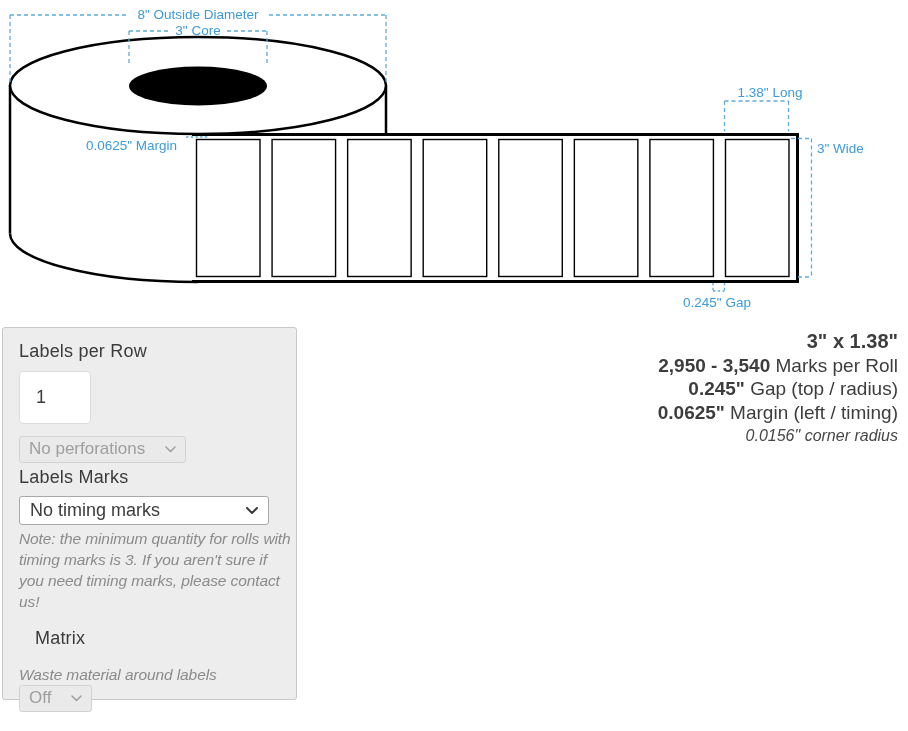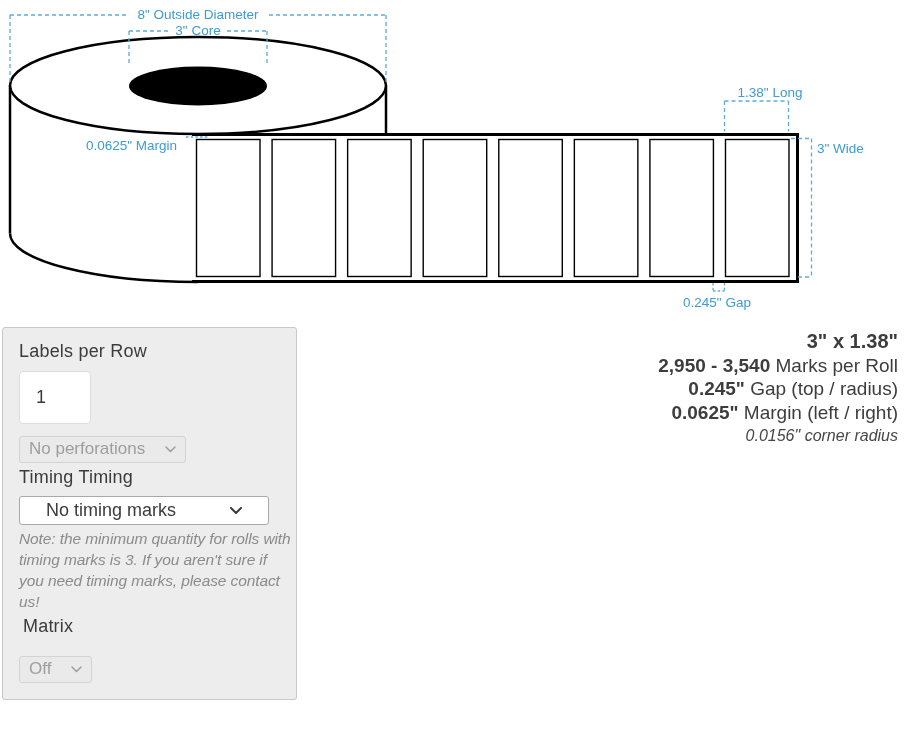--- a/index.html
+++ b/index.html
@@ -20,26 +20,26 @@
   .qty-input{display:block;width:72px;height:53px;box-sizing:border-box;background:#fff;
              border:1px solid #DCDCDC;border-radius:4px;font-family:"Liberation Sans",sans-serif;
              font-size:18px;color:#3B3B3B;padding:0 0 0 16px;outline:none;}
   .h-perf{margin:5px 0 0 0;}
   .select{display:inline-flex;align-items:center;box-sizing:border-box;cursor:default;
           border-radius:3px;font-size:17px;}
   .select-disabled{background:#EAEAEA;border:1px solid #D3D3D3;color:#9E9E9E;
                    padding:2px 9px 3px 9px;gap:20px;margin-top:12px;}
   .h-timing{margin:4px 0 0 0;}
   .select-wide{width:250px;height:29px;background:#fff;border:1px solid #A9A9A9;color:#3B3B3B;
-               font-size:18px;padding:0 26px;justify-content:space-between;margin-top:9px;}
+               font-size:18px;padding:0 10px;justify-content:space-between;margin-top:9px;}
   .note{font-style:italic;color:#8B8B8B;font-size:15.5px;line-height:21px;letter-spacing:-.1px;
         width:274px;margin:3px 1px 0 0;}
-  .h-matrix{margin:4px;}
+  .h-matrix{margin:16px;}
   .waste{margin:11px 0 0 0;}
-  .matrix-sel{margin-top:16px;}
+  .matrix-sel{margin-top:0;}
   .chev{flex:none;}
   
   .summary{position:absolute;right:10px;top:330px;text-align:right;color:#3D3D3D;
            font-size:19px;line-height:23.5px;white-space:nowrap;}
   .summary .size{font-size:20px;font-weight:700;}
   .summary b{font-weight:700;}
   .summary .radius{font-size:16px;font-style:italic;color:#474747;}
 </style>
 </head>
 <body>
@@ -99,39 +99,40 @@
     <div class="heading h-lpr">Labels per Row</div>
     <input class="qty-input" type="text" value="1" style="">
 
     <div class="select select-disabled">
       <span>No perforations</span>
       <svg class="chev" width="11" height="7" viewBox="0 0 11 7">
         <polyline points="1,1 5.5,5.5 10,1" fill="none" stroke="#9E9E9E" stroke-width="1.5" stroke-linecap="round" stroke-linejoin="round"></polyline>
       </svg>
     </div>
 
-    <div class="heading h-timing">Timing Timing</div>
+    <div class="heading h-timing">Labels Marks</div>
     <div class="select select-wide">
       <span>No timing marks</span>
       <svg class="chev" width="12" height="8" viewBox="0 0 12 8">
         <polyline points="1,1 6,6 11,1" fill="none" stroke="#3B3B3B" stroke-width="2" stroke-linecap="round" stroke-linejoin="round"></polyline>
       </svg>
     </div>
 
     <p class="note">Note: the minimum quantity for rolls with timing marks is 3. If you aren't sure if you need timing marks, please contact us!</p>
 
     <div class="heading h-matrix">Matrix</div>
+    <p class="note waste">Waste material around labels</p>
     <div class="select select-disabled matrix-sel">
       <span>Off</span>
       <svg class="chev" width="11" height="7" viewBox="0 0 11 7">
         <polyline points="1,1 5.5,5.5 10,1" fill="none" stroke="#9E9E9E" stroke-width="1.5" stroke-linecap="round" stroke-linejoin="round"></polyline>
       </svg>
     </div>
   </div>
 
   <div class="summary">
     <div class="size">3" x 1.38"</div>
     <div><b>2,950 - 3,540</b><span> Marks per Roll</span></div>
     <div><b>0.245"</b><span> Gap (top / radius)</span></div>
-    <div><b>0.0625"</b><span> Margin (left / right)</span></div>
+    <div><b>0.0625"</b><span> Margin (left / timing)</span></div>
     <div class="radius">0.0156" corner radius</div>
   </div>
 </div>
 
 </body></html>

